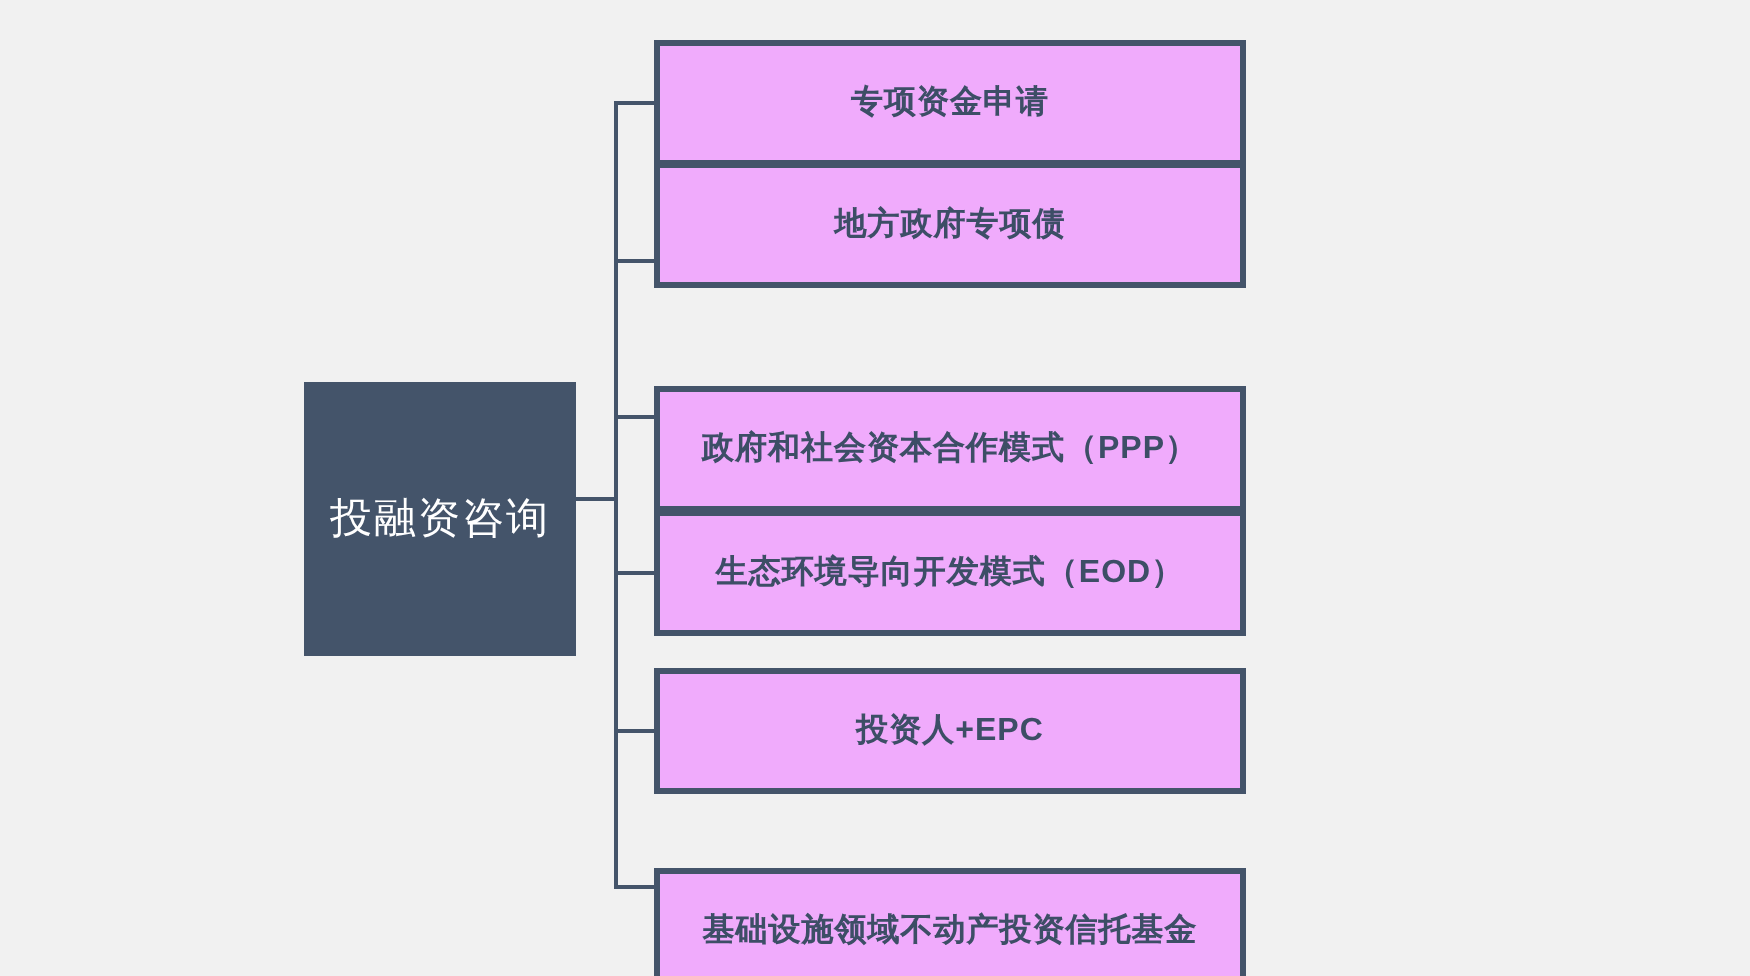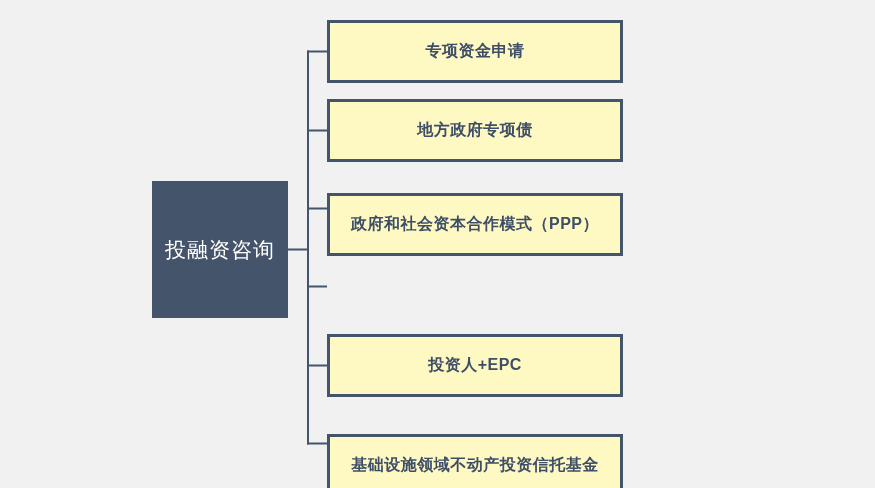--- a/index.html
+++ b/index.html
@@ -21,21 +21,21 @@
     width: 875px;
     height: 488px;
   }
   .connectors line {
     stroke: #44546A;
     stroke-width: 2;
   }
   .root-node {
     position: absolute;
     left: 152px;
-    top: 181px;
+    top: 191px;
     width: 136px;
     height: 137px;
     background: #44546A;
     color: #FFFFFF;
     display: flex;
     align-items: center;
     justify-content: center;
     text-align: center;
   }
   .root-label {
@@ -44,36 +44,36 @@
     letter-spacing: 1px;
   }
   .root-label span {
     display: block;
   }
   .branch-node {
     position: absolute;
     left: 327px;
     width: 296px;
     height: 63px;
-    background: #fef9c3;
+    background: #f0abfc;
     border: 3px solid #44546A;
     box-sizing: border-box;
     display: flex;
     align-items: center;
     justify-content: center;
     text-align: center;
   }
   .branch-label {
     color: #3D4E66;
     font-size: 16px;
     font-weight: bold;
     letter-spacing: 0.5px;
   }
   .c0 { top: 20px; }
-  .c1 { top: 99px; }
+  .c1 { top: 81px; }
   .c2 { top: 193px; }
   .c3 { top: 255px; }
   .c4 { top: 334px; }
   .c5 { top: 434px; }
 </style>
 </head>
 <body>
 
 <div class="canvas">
 
@@ -99,20 +99,23 @@
   </div>
 
   <div class="branch-node c1">
     <span class="branch-label">地方政府专项债</span>
   </div>
 
   <div class="branch-node c2">
     <span class="branch-label">政府和社会资本合作模式（PPP）</span>
   </div>
 
+  <div class="branch-node c3">
+    <span class="branch-label">生态环境导向开发模式（EOD）</span>
+  </div>
 
   <div class="branch-node c4">
     <span class="branch-label">投资人+EPC</span>
   </div>
 
   <div class="branch-node c5">
     <span class="branch-label">基础设施领域不动产投资信托基金</span>
   </div>
 
 </div>

